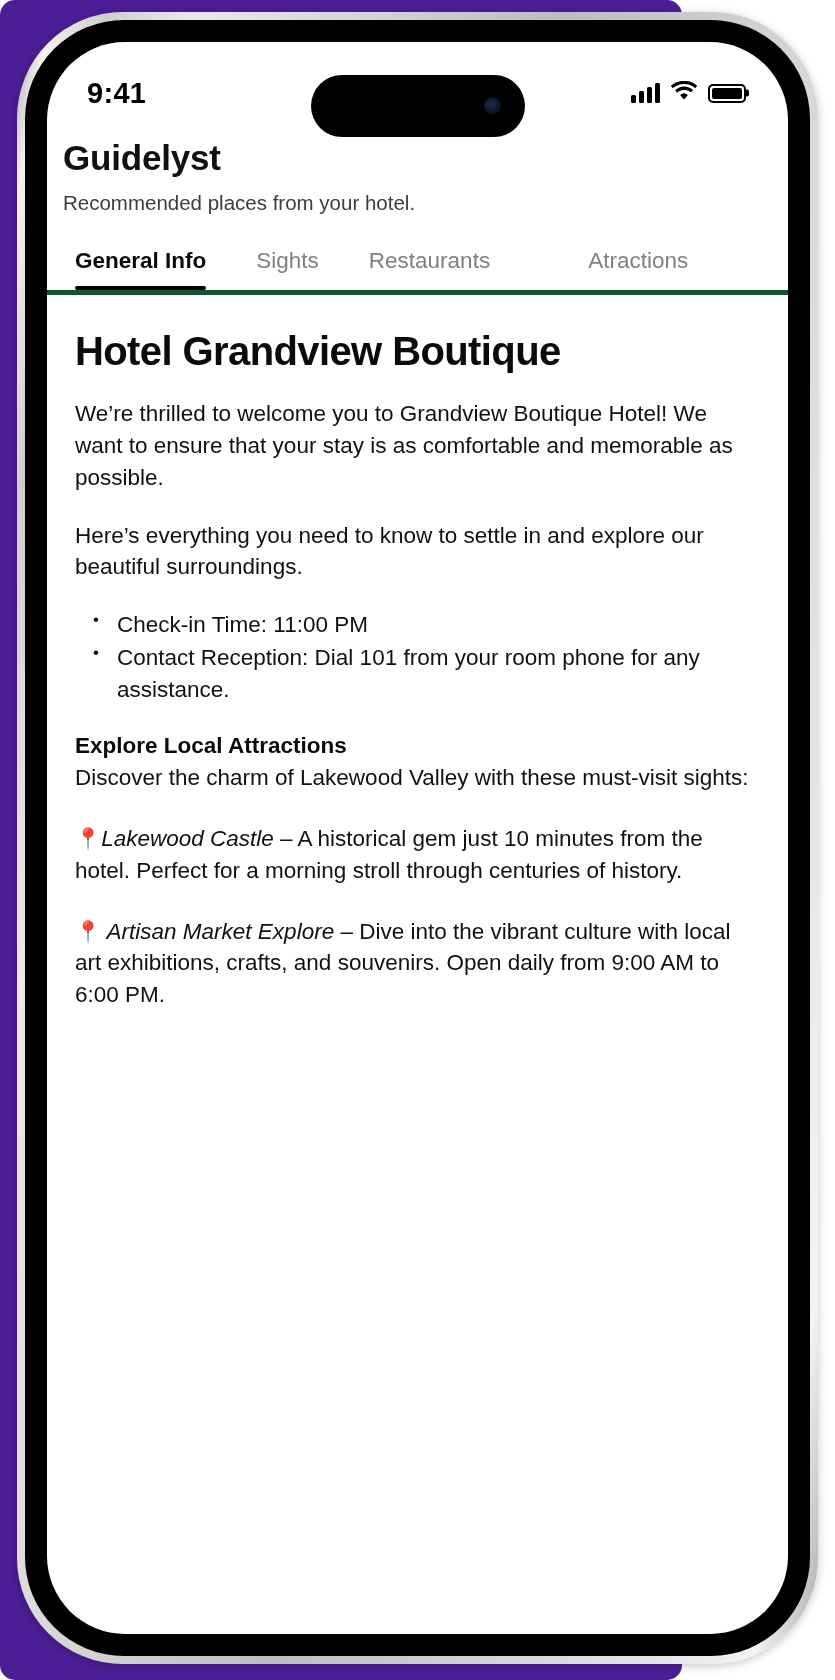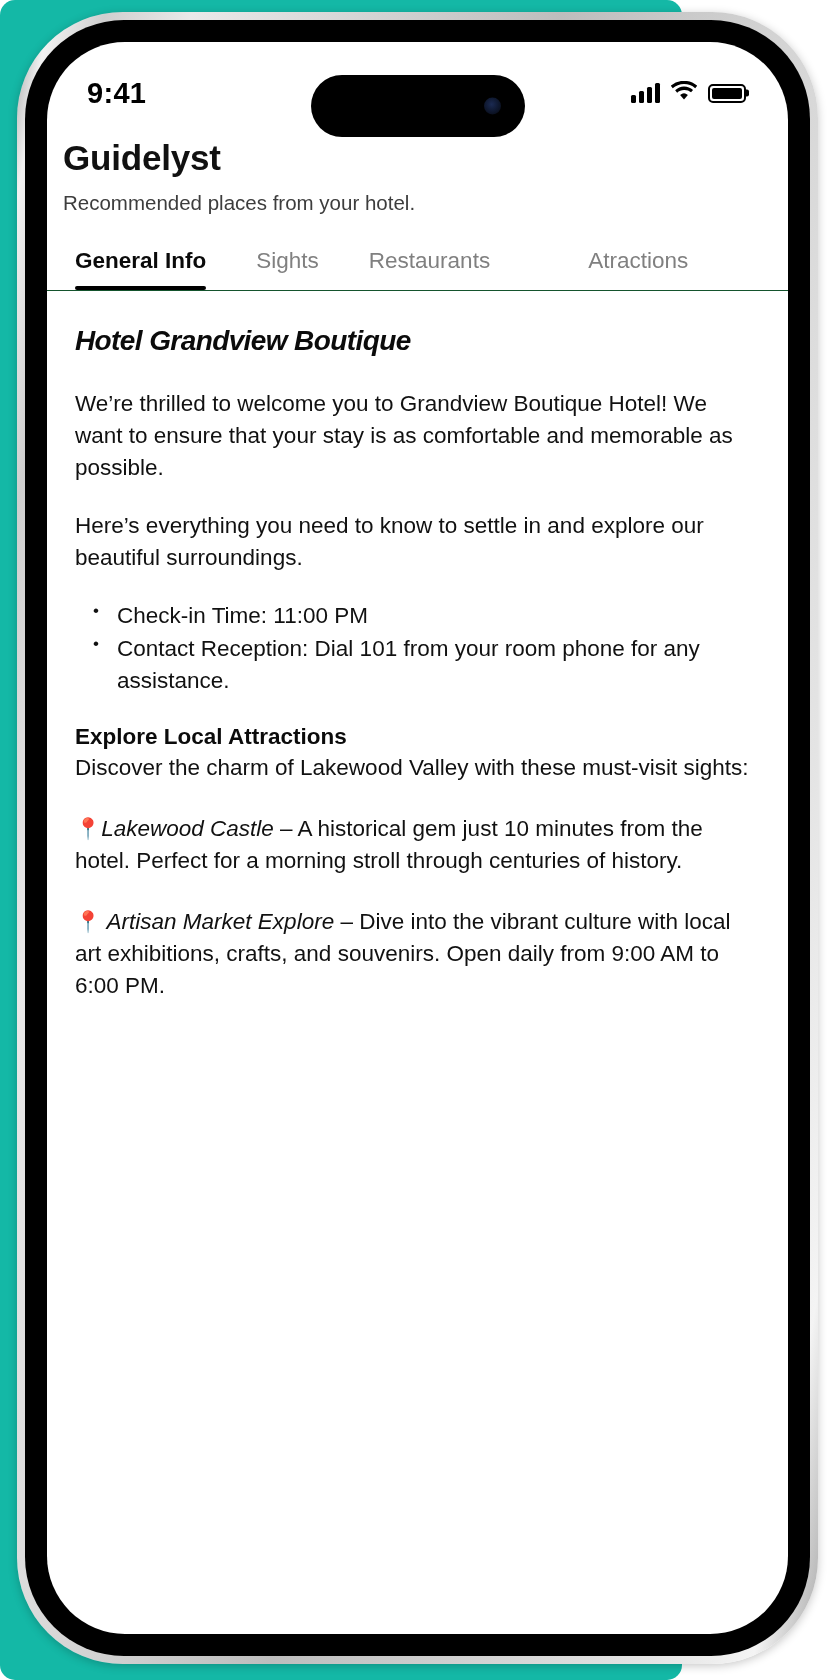--- a/index.html
+++ b/index.html
@@ -9,21 +9,21 @@
     background: #ffffff;
     font-family: "Liberation Sans", sans-serif;
     overflow: hidden;
   }
 
   
   .stage {
     position: relative;
     width: 682px;
     height: 1680px;
-    background: #14b8a6;
+    background: #4c1d95;
     border-radius: 15px;
   }
 
   .phone-outer {
     position: absolute;
     left: 17px;
     top: 12px;
     width: 801px;
     height: 1652px;
     border-radius: 106px;
@@ -158,21 +158,21 @@
     color: #3d3d3d;
     line-height: 1.3;
   }
 
   
   .tabs {
     display: flex;
     align-items: flex-end;
     gap: 0;
     padding: 31px 0 0 28px;
-    border-bottom: 1px solid #14532d;
+    border-bottom: 5px solid #14532d;
   }
   .tab {
     font-size: 22.5px;
     color: #808080;
     padding: 0 0 16px 0;
     margin-right: 50px;
     position: relative;
     white-space: nowrap;
     cursor: pointer;
   }
@@ -189,27 +189,26 @@
     background:#000;
     border-radius:2px;
   }
 
   
   .article {
     padding: 34px 32px 0 28px;
     color: #111;
   }
   .doc-title {
-    font-size: 28px;
+    font-size: 40px;
     font-weight: bold;
     letter-spacing: -0.6px;
     line-height: 1.12;
     color: #0b0b0b;
-    margin-bottom: 32px;
-    font-style: italic;
+    margin-bottom: 24px;
   }
   .para {
     font-size: 22.5px;
     line-height: 1.42;
     color: #111;
     margin-bottom: 26px;
   }
   ul.bullets {
     list-style: none;
     margin: 0 0 24px 0;

